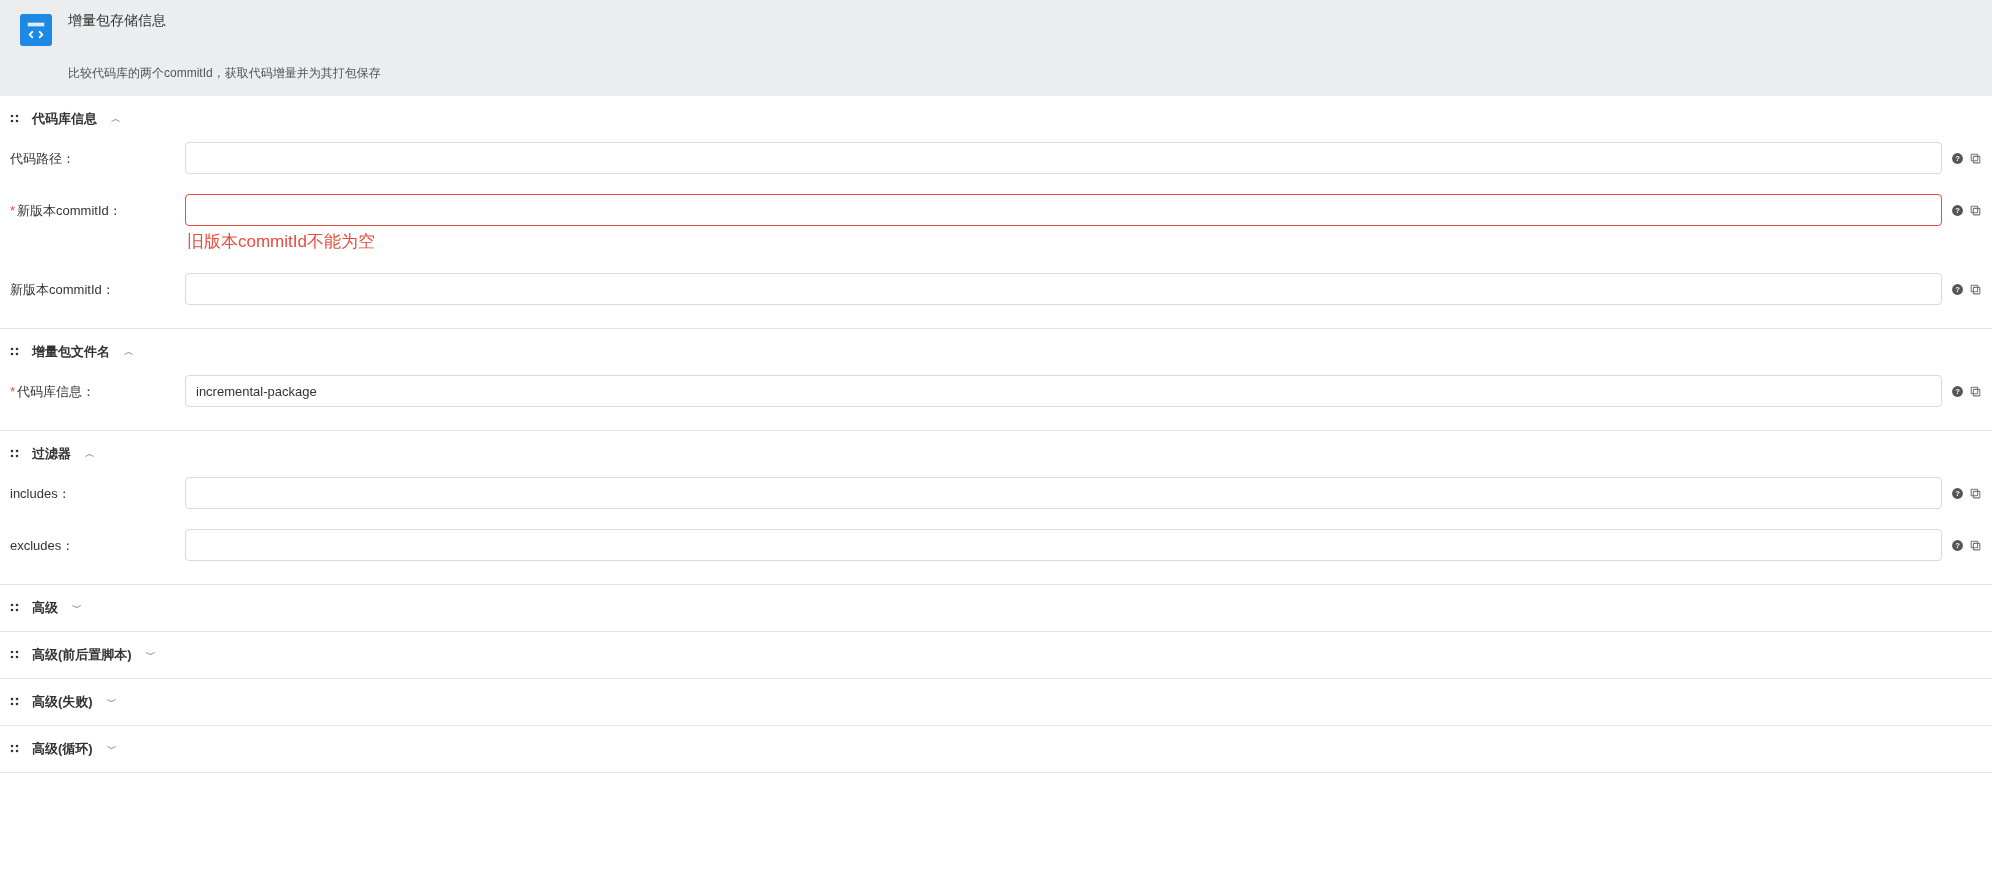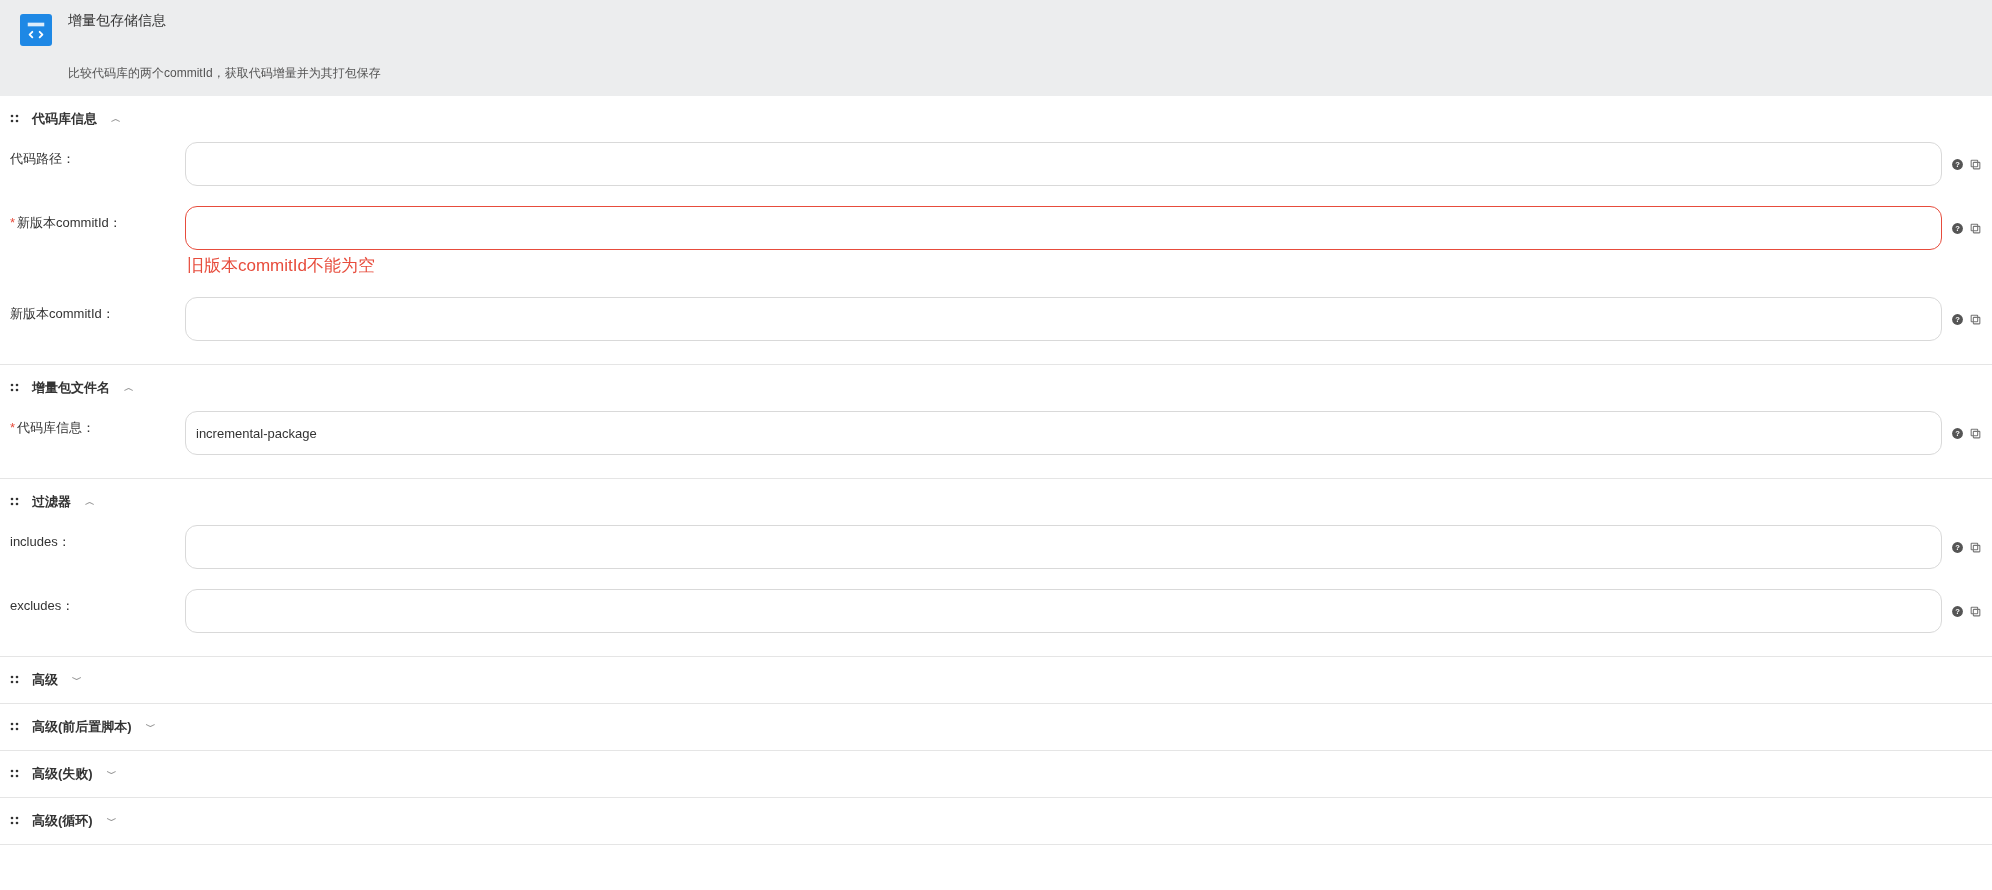--- a/index.html
+++ b/index.html
@@ -73,23 +73,23 @@
       flex-shrink: 0;
     }
     .form-label .required { color: #e74c3c; margin-right: 2px; }
 
     .form-control-wrap { flex: 1; display: flex; flex-direction: column; }
 
     .input-row { display: flex; align-items: center; gap: 8px; }
 
     .form-input {
       flex: 1;
-      height: 44px;
+      height: 32px;
       border: 1px solid #d9d9d9;
-      border-radius: 12px;
+      border-radius: 4px;
       padding: 0 10px;
       font-size: 13px;
       color: #333;
       outline: none;
     }
     .form-input.error { border-color: #e74c3c; }
 
     .error-msg {
       color: #e74c3c;
       font-size: 17px;

